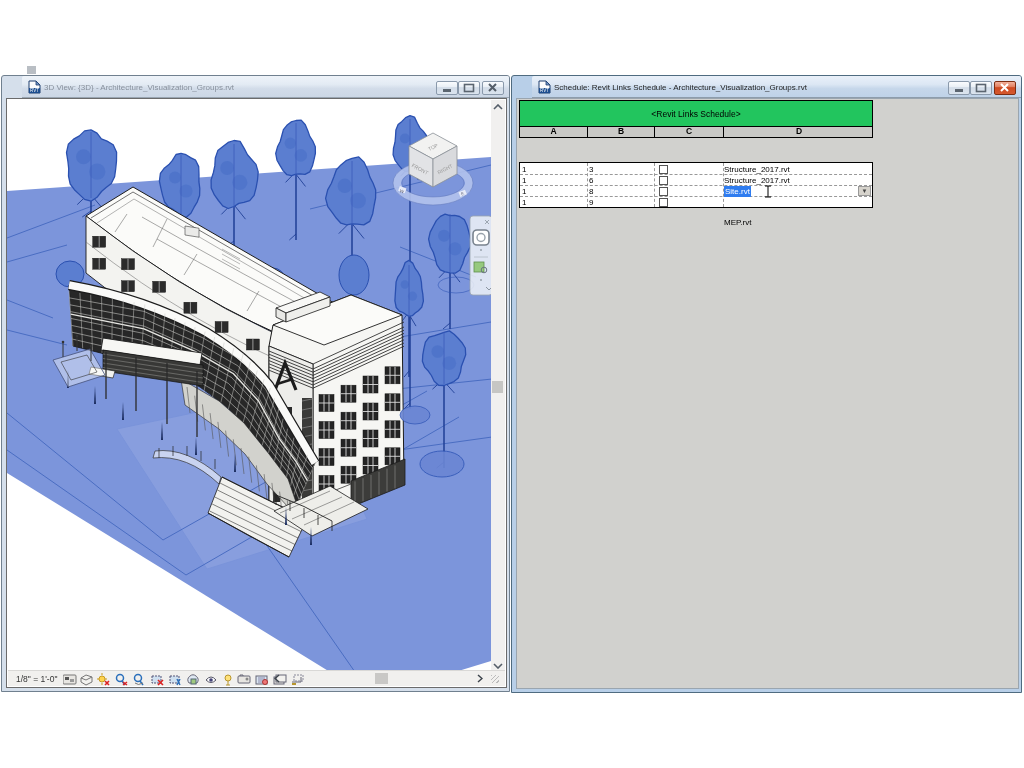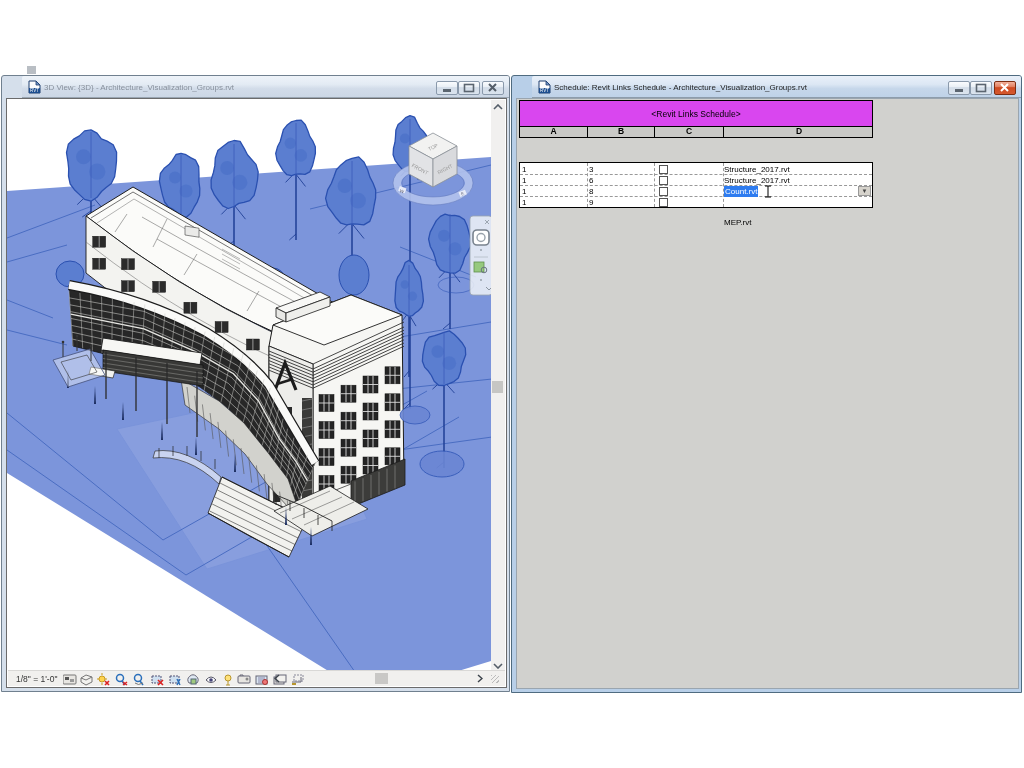--- a/index.html
+++ b/index.html
@@ -509,21 +509,21 @@
           <rect x="5.5" y="2.5" width="9" height="7" fill="none" stroke="#5b6570" stroke-width="1.6"></rect>
         </svg>
       </div>
     <div class="wbtn" style="right:5px;background:linear-gradient(#f2b09a 0%,#e07a5a 45%,#cf4a22 46%,#d4582e 100%);border-color:#7e2d12;">
         <svg width="20" height="12">
           <path d="M6,2 L13,9 M13,2 L6,9" stroke="#fff" stroke-width="2"></path>
         </svg>
       </div>
   </div>
   <div style="position:absolute;left:4px;top:22px;width:503px;height:591px;background:#d1d1ce;border:1px solid #9aa5af;">
-    <div style="position:absolute;left:2px;top:1px;width:354px;height:27px;background:#d946ef;border:1px solid #000;
+    <div style="position:absolute;left:2px;top:1px;width:354px;height:27px;background:#22c55e;border:1px solid #000;
          font-size:8.5px;color:#000;text-align:center;line-height:26px;">&lt;Revit Links Schedule&gt;</div>
     <div style="position:absolute;left:2px;top:28px;width:354px;height:11px;background:#c9c9c6;border:1px solid #000;border-top:none;font-size:8.5px;font-weight:bold;color:#000;">
       <div style="position:absolute;left:0;width:67px;text-align:center;top:-1px;">A</div>
       <div style="position:absolute;left:67px;width:67px;text-align:center;top:-1px;border-left:1px solid #000;height:11px;">B</div>
       <div style="position:absolute;left:134px;width:69px;text-align:center;top:-1px;border-left:1px solid #000;height:11px;">C</div>
       <div style="position:absolute;left:203px;width:151px;text-align:center;top:-1px;border-left:1px solid #000;height:11px;">D</div>
     </div>
     <div style="position:absolute;left:2px;top:63px;width:354px;height:46px;background:#fff;border:1px solid #000;font-size:8px;color:#000;line-height:11px;">
       <div style="position:absolute;left:67px;top:0;bottom:0;border-left:1px dashed #999;"></div>
       <div style="position:absolute;left:134px;top:0;bottom:0;border-left:1px dashed #999;"></div>
@@ -535,21 +535,21 @@
         <div style="position:absolute;left:69px;top:1px;">3</div>
         <div style="position:absolute;left:139px;top:1.5px;width:9px;height:9px;border:1px solid #555;background:#fff;"></div>
         <div style="position:absolute;left:204px;top:1px;">Structure_2017.rvt</div>
         <div style="position:absolute;left:2px;top:12px;">1</div>
         <div style="position:absolute;left:69px;top:12px;">6</div>
         <div style="position:absolute;left:139px;top:12.5px;width:9px;height:9px;border:1px solid #555;background:#fff;"></div>
         <div style="position:absolute;left:204px;top:12px;">Structure_2017.rvt</div>
         <div style="position:absolute;left:2px;top:23px;">1</div>
         <div style="position:absolute;left:69px;top:23px;">8</div>
         <div style="position:absolute;left:139px;top:23.5px;width:9px;height:9px;border:1px solid #555;background:#fff;"></div>
-        <div style="position:absolute;left:204px;top:23px;background:#2e7cf0;color:#fff;padding:0 1px;">Count.rvt</div>
+        <div style="position:absolute;left:204px;top:23px;background:#2e7cf0;color:#fff;padding:0 1px;">Site.rvt</div>
         <svg width="10" height="14" style="position:absolute;left:243px;top:22px">
           <path d="M2,1 h6 M5,1 v11 M2,12 h6" stroke="#000" stroke-width="1" fill="none"></path>
         </svg>
         <div style="position:absolute;right:1px;top:23px;width:13px;height:10px;background:#d6d3cc;border:1px solid #999;font-size:6px;color:#444;text-align:center;line-height:9px;">▼</div>
         <div style="position:absolute;left:2px;top:34px;">1</div>
         <div style="position:absolute;left:69px;top:34px;">9</div>
         <div style="position:absolute;left:139px;top:34.5px;width:9px;height:9px;border:1px solid #555;background:#fff;"></div>
         <div style="position:absolute;left:204px;top:34px;margin-top:20px;">MEP.rvt</div>
     </div>
   </div>

